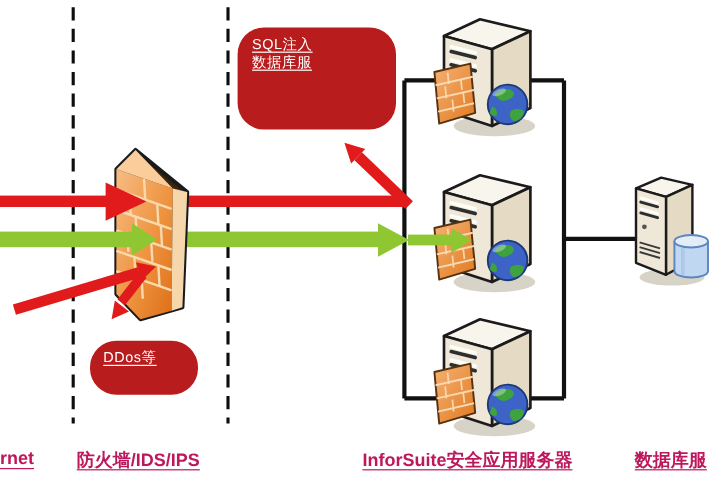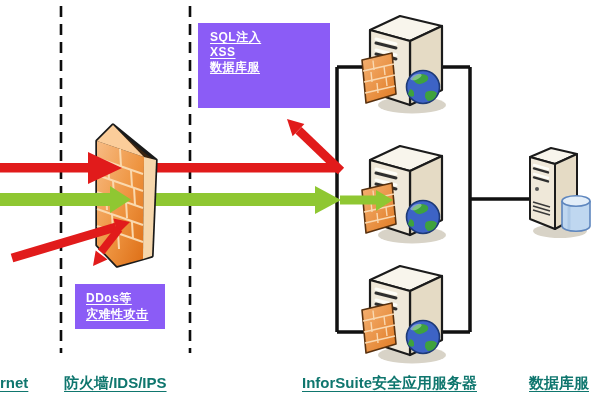--- a/index.html
+++ b/index.html
@@ -2,33 +2,33 @@
 <html><head>
 <meta charset="utf-8">
 <style>
   html,body{margin:0;padding:0;background:#fff;}
   .canvas{
     position:relative;width:600px;height:400px;background:#ffffff;
     overflow:hidden;font-family:"Liberation Sans",sans-serif;
   }
   .canvas svg.diagram{position:absolute;left:0;top:0;}
   .callout{
-    position:absolute;background:#8b5cf6;border-radius:0;
-    color:#fff;font-weight:bold;z-index:5;box-sizing:border-box;
+    position:absolute;background:#b91c1c;border-radius:22px;
+    color:#fff;font-weight:normal;z-index:5;box-sizing:border-box;
   }
   .callout .line{
     text-decoration:underline;text-underline-offset:2px;
     white-space:nowrap;letter-spacing:.5px;
   }
   #callout-attacks{left:198px;top:23px;width:132px;height:85px;padding:7px 0 0 12px;font-size:12px;}
   #callout-attacks .line{line-height:15px;}
   #callout-ddos{left:75px;top:284px;width:90px;height:45px;padding:6px 0 12px 11px;font-size:12px;}
   #callout-ddos .line{line-height:16px;}
   .zone-label{
-    position:absolute;top:374px;color:#0f766e;font-weight:bold;font-size:15px;
+    position:absolute;top:374px;color:#be185d;font-weight:bold;font-size:15px;
     text-decoration:underline;text-underline-offset:3px;white-space:nowrap;z-index:5;
   }
   #label-internet{left:0px;}
   #label-firewall{left:64px;text-align:center;}
   #label-appserver{left:302px;}
   #label-database{left:529px;}
 </style>
 </head>
 <body>
 
@@ -140,27 +140,25 @@
     <use href="#dbserver-def" transform="translate(524,140)"></use>
 
     <g>
       <rect x="340" y="195.5" width="38" height="9" fill="#8FC732"></rect>
       <polygon points="376,190 376,211 393,200" fill="#8FC732"></polygon>
     </g>
   </svg>
 
   <div class="callout" id="callout-attacks">
     <div class="line">SQL注入</div>
-    <div class="line">XSS</div>
     <div class="line">数据库服</div>
   </div>
 
   <div class="callout" id="callout-ddos">
     <div class="line">DDos等</div>
-    <div class="line">灾难性攻击</div>
   </div>
 
   <div class="zone-label" id="label-internet">rnet</div>
   <div class="zone-label" id="label-firewall">防火墙/IDS/IPS</div>
   <div class="zone-label" id="label-appserver">InforSuite安全应用服务器</div>
   <div class="zone-label" id="label-database">数据库服</div>
 
 </div>
 
 </body></html>

